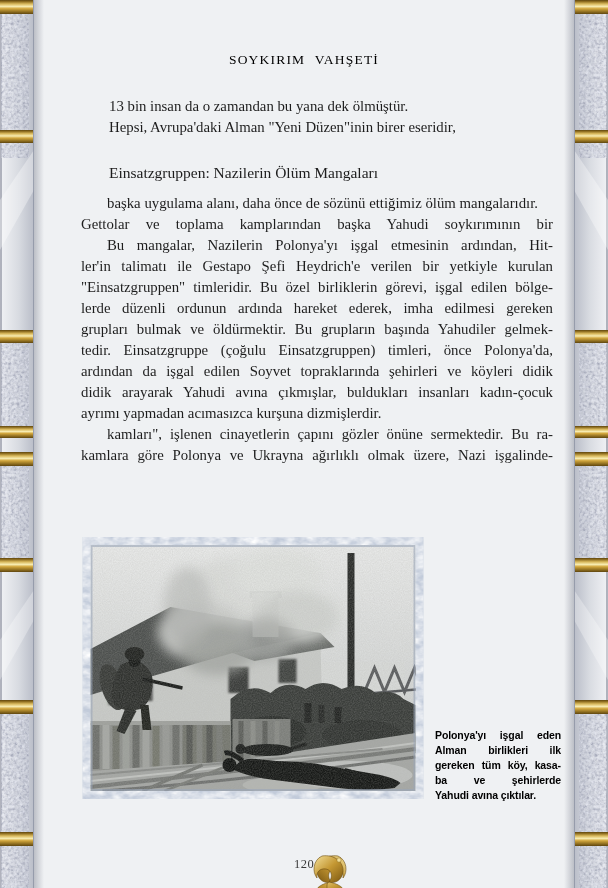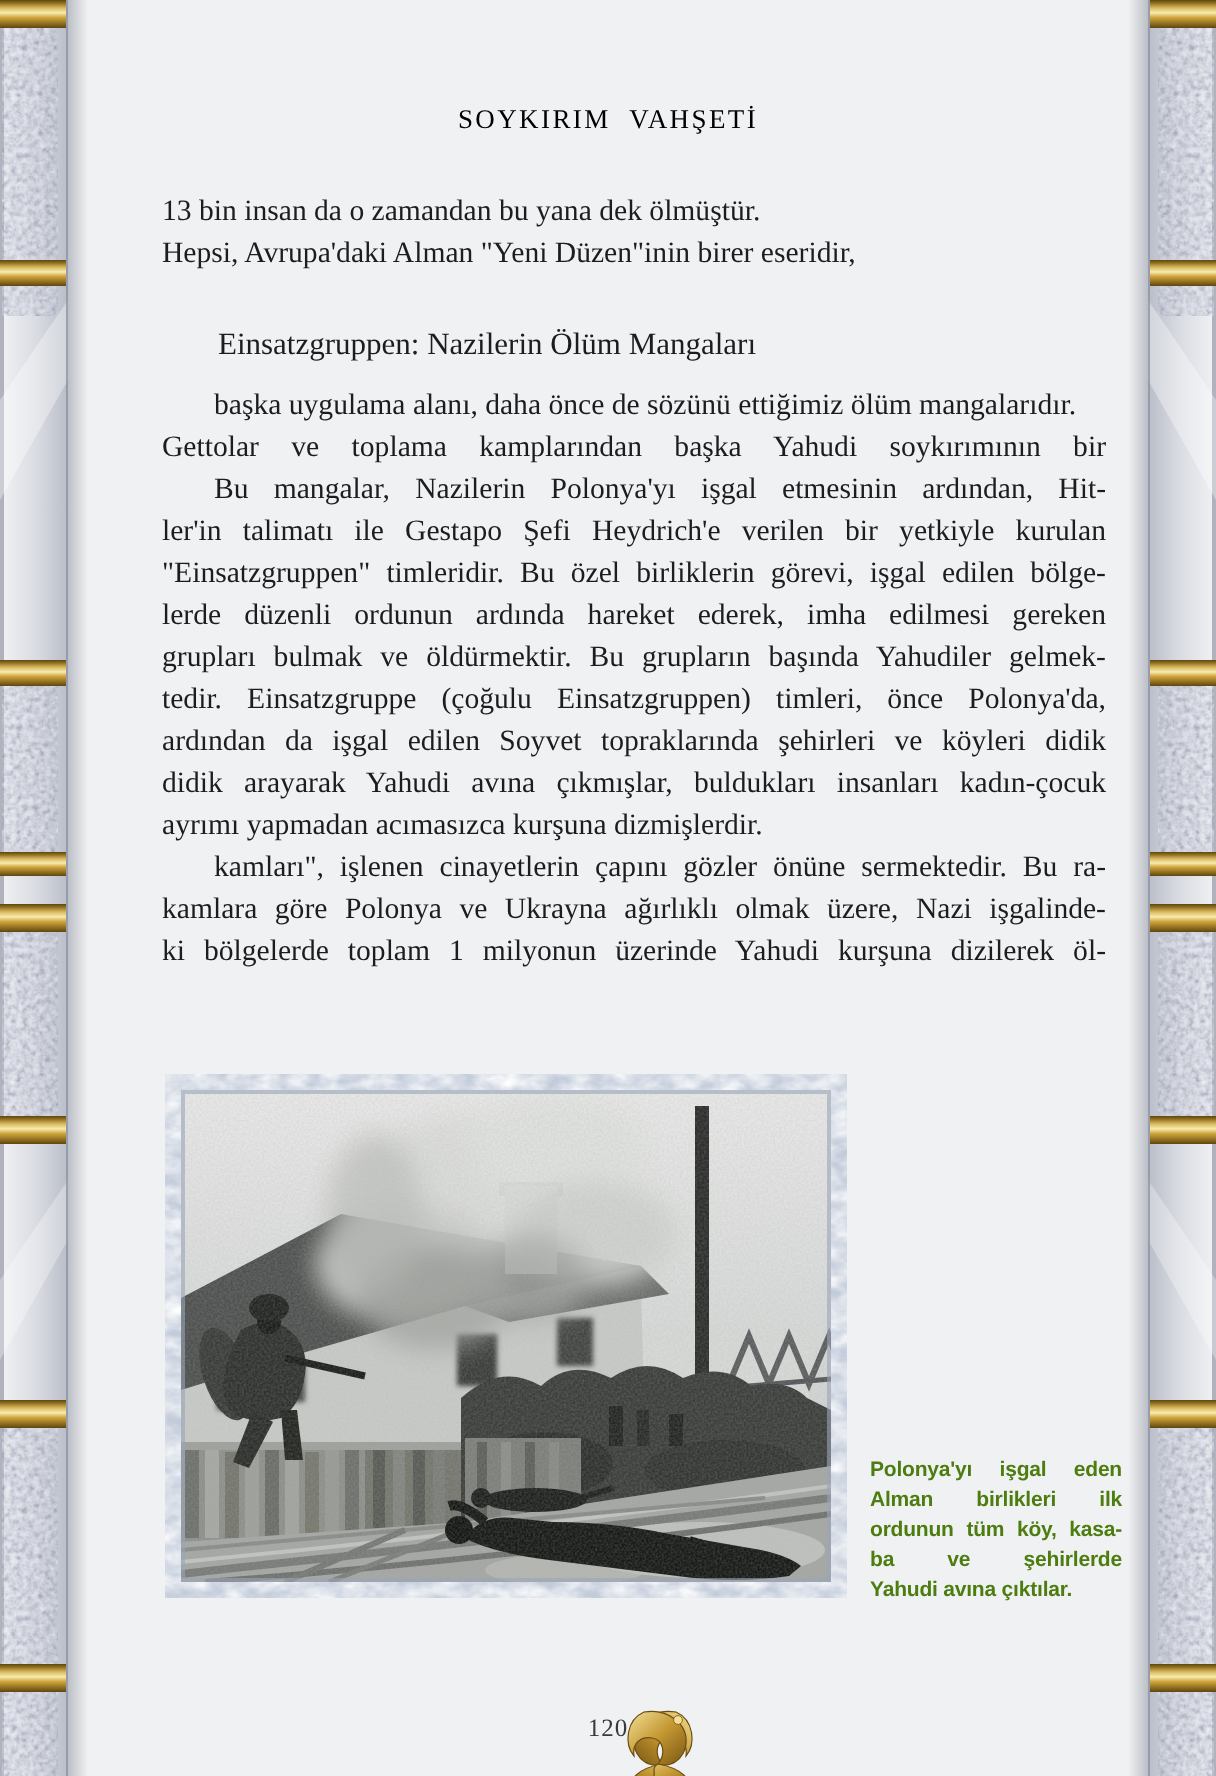--- a/index.html
+++ b/index.html
@@ -9,33 +9,33 @@
     font-family:"Liberation Serif","DejaVu Serif",serif;
     color:#1d1d1d;
   }
   .bg-svg{position:absolute;left:0;top:0;width:608px;height:888px;display:block;}
   .running-header{
     position:absolute;top:52px;left:0;width:100%;
     text-align:center;font-size:13.5px;letter-spacing:1.2px;word-spacing:5px;
     color:#000000;
   }
   .text-col{position:absolute;left:81px;top:96px;width:472px;}
-  .poem{margin-bottom:24px;}
+  .poem{margin-left:28px;margin-bottom:24px;}
   .pline{font-size:14.8px;line-height:21px;text-align:left;}
   .section-heading{
     margin:0 0 9px 28px;font-size:15.5px;font-weight:normal;line-height:22px;
   }
   .para .jline{font-size:14.8px;line-height:21px;text-align:justify;text-align-last:justify;}
   .para .jline.last{text-align-last:left;}
   .para > .jline:first-child{text-indent:26px;}
   .photo-row{position:absolute;left:82px;top:537px;display:flex;gap:11px;}
   .photo-svg{width:342px;height:262px;display:block;flex:0 0 auto;}
   .photo-caption{width:126px;margin-top:191px;
     font-family:"Liberation Sans","DejaVu Sans",sans-serif;
-    font-weight:bold;color:#4d7c0f;}
+    font-weight:bold;color:#000000;}
   .cline{font-size:10.5px;line-height:15px;text-align:justify;text-align-last:justify;letter-spacing:-0.1px;}
   .cline.last{text-align-last:left;}
   .page-footer{position:absolute;left:0;top:838px;width:100%;height:48px;}
   .ornament-wrap{position:relative;width:96px;height:44px;margin:16px auto;}
   .ornament-svg{position:absolute;left:0;top:0;width:96px;height:44px;}
   .page-number{
     position:absolute;left:0;top:3px;width:100%;text-align:center;
     font-size:12.5px;color:#3a3a3a;letter-spacing:0.5px;
   }
 </style>
@@ -122,21 +122,20 @@
       <div class="jline">lerde düzenli ordunun ardında hareket ederek, imha edilmesi gereken</div>
       <div class="jline">grupları bulmak ve öldürmektir. Bu grupların başında Yahudiler gelmek-</div>
       <div class="jline">tedir. Einsatzgruppe (çoğulu Einsatzgruppen) timleri, önce Polonya'da,</div>
       <div class="jline">ardından da işgal edilen Soyvet topraklarında şehirleri ve köyleri didik</div>
       <div class="jline">didik arayarak Yahudi avına çıkmışlar, buldukları insanları kadın-çocuk</div>
       <div class="jline last">ayrımı yapmadan acımasızca kurşuna dizmişlerdir.</div>
     </div>
   <div class="para">
       <div class="jline">kamları", işlenen cinayetlerin çapını gözler önüne sermektedir. Bu ra-</div>
       <div class="jline">kamlara göre Polonya ve Ukrayna ağırlıklı olmak üzere, Nazi işgalinde-</div>
-      <div class="jline">ki bölgelerde toplam 1 milyonun üzerinde Yahudi kurşuna dizilerek öl-</div>
     </div>
 </div>
 
 <div class="photo-row">
   <svg class="photo-svg" viewBox="0 0 341 262" aria-hidden="true">
     <defs>
       <filter id="mottle" x="-5%" y="-5%" width="110%" height="110%">
         <feTurbulence type="fractalNoise" baseFrequency="0.09 0.14" numOctaves="3" seed="4" result="t"></feTurbulence>
         <feColorMatrix in="t" type="saturate" values="0" result="g"></feColorMatrix>
         <feColorMatrix in="g" type="matrix" values="0 0 0 0 1  0 0 0 0 1  0 0 0 0 1  1.8 0 0 0 -0.5" result="w"></feColorMatrix>
@@ -270,21 +269,21 @@
         <path d="M60,142 L100,151" stroke="#1c1e1c" stroke-width="3.5" fill="none"></path>
       </g>
 
       <rect x="8" y="8" width="325" height="246" fill="#888" filter="url(#grain)" opacity="0.45"></rect>
       <rect x="9" y="9" width="323" height="244" fill="none" stroke="#9aa5b8" stroke-width="2" opacity="0.6"></rect>
     </g>
   </svg>
   <div class="photo-caption">
       <div class="cline">Polonya'yı işgal eden</div>
       <div class="cline">Alman birlikleri ilk</div>
-      <div class="cline">ordunun tüm köy, kasa-</div>
+      <div class="cline">gereken tüm köy, kasa-</div>
       <div class="cline">ba ve şehirlerde</div>
       <div class="cline last">Yahudi avına çıktılar.</div>
     </div>
 </div>
 
 <div class="page-footer">
   <div class="ornament-wrap">
     <svg class="ornament-svg" viewBox="0 0 96 44" aria-hidden="true">
       <defs>
         <linearGradient id="goldF" x1="0" y1="0" x2="1" y2="1">

